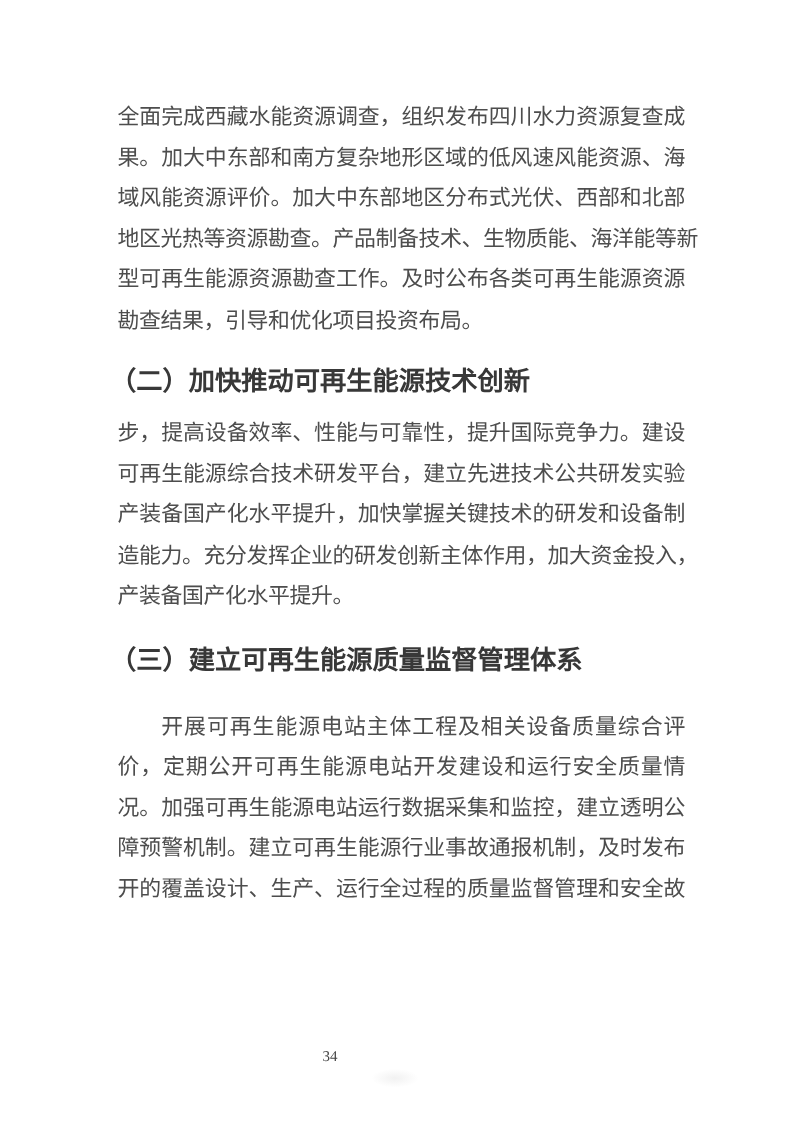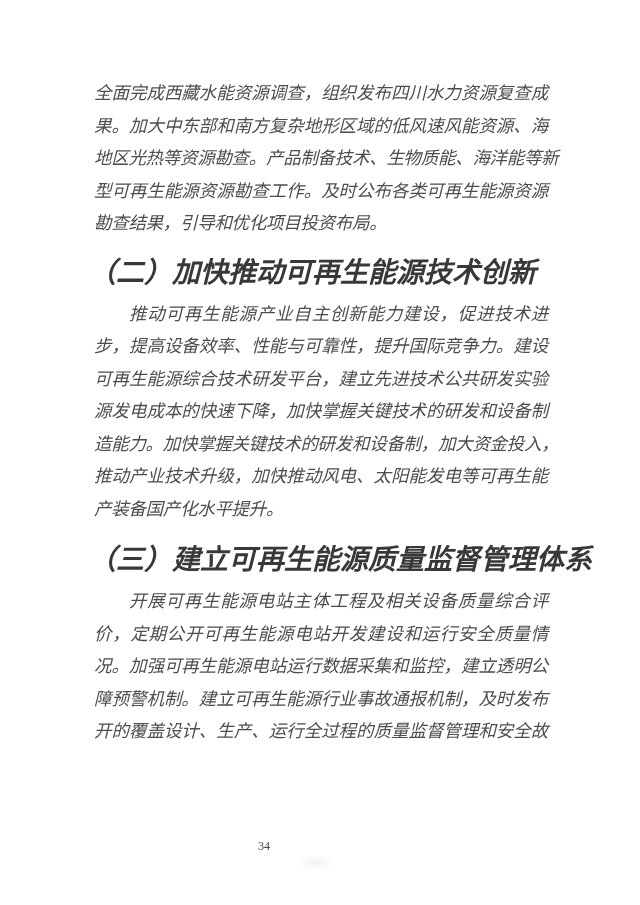--- a/index.html
+++ b/index.html
@@ -16,52 +16,51 @@
     font-family: "Liberation Serif", "DejaVu Serif", serif;
   }
   .content {
     position: absolute;
     left: 94px;
     top: 77px;
     width: 454px;
     color: #4d4d4d;
     font-size: 17.5px;
     line-height: 32.5px;
-    font-style: italic;
   }
   .para {
     margin: 0;
     padding: 0;
   }
   .line {
     text-align: justify;
     text-align-last: justify;
     text-justify: inter-character;
     white-space: nowrap;
     letter-spacing: -0.3px;
   }
   .line.final {
     text-align: center;
     text-align-last: left;
   }
   .line.indent {
     text-indent: 35px;
   }
   .heading {
-    font-size: 28px;
+    font-size: 21px;
     line-height: 34px;
     font-weight: bold;
     color: #383838;
     margin: 16px 0 8px -6px;
     white-space: nowrap;
     letter-spacing: 0;
   }
   .heading.h3 {
     margin-top: 18px;
-    margin-bottom: 8px;
+    margin-bottom: 20px;
   }
   .footer {
     position: absolute;
     left: 0;
     top: 836px;
     width: 528px;
     text-align: center;
   }
   .page-number {
     font-size: 12px;
@@ -81,34 +80,33 @@
 </style>
 </head>
 <body>
 
 <div class="page">
   <main class="content">
 
     <div class="para">
       <div class="line">全面完成西藏水能资源调查，组织发布四川水力资源复查成</div>
       <div class="line">果。加大中东部和南方复杂地形区域的低风速风能资源、海</div>
+      <div class="line">域风能资源评价。加大中东部地区分布式光伏、西部和北部</div>
       <div class="line">地区光热等资源勘查。产品制备技术、生物质能、海洋能等新</div>
       <div class="line">型可再生能源资源勘查工作。及时公布各类可再生能源资源</div>
       <div class="line final">勘查结果，引导和优化项目投资布局。</div>
     </div>
 
     <div class="heading h2">（二）加快推动可再生能源技术创新</div>
 
     <div class="para">
-      <div class="line indent">推动可再生能源产业自主创新能力建设，促进技术进</div>
       <div class="line">步，提高设备效率、性能与可靠性，提升国际竞争力。建设</div>
       <div class="line">可再生能源综合技术研发平台，建立先进技术公共研发实验</div>
-      <div class="line">源发电成本的快速下降，加快掌握关键技术的研发和设备制</div>
-      <div class="line">造能力。加快掌握关键技术的研发和设备制，加大资金投入，</div>
-      <div class="line">推动产业技术升级，加快推动风电、太阳能发电等可再生能</div>
+      <div class="line">产装备国产化水平提升，加快掌握关键技术的研发和设备制</div>
+      <div class="line">造能力。充分发挥企业的研发创新主体作用，加大资金投入，</div>
       <div class="line final">产装备国产化水平提升。</div>
     </div>
 
     <div class="heading h3">（三）建立可再生能源质量监督管理体系</div>
 
     <div class="para">
       <div class="line indent">开展可再生能源电站主体工程及相关设备质量综合评</div>
       <div class="line">价，定期公开可再生能源电站开发建设和运行安全质量情</div>
       <div class="line">况。加强可再生能源电站运行数据采集和监控，建立透明公</div>
       <div class="line">障预警机制。建立可再生能源行业事故通报机制，及时发布</div>

